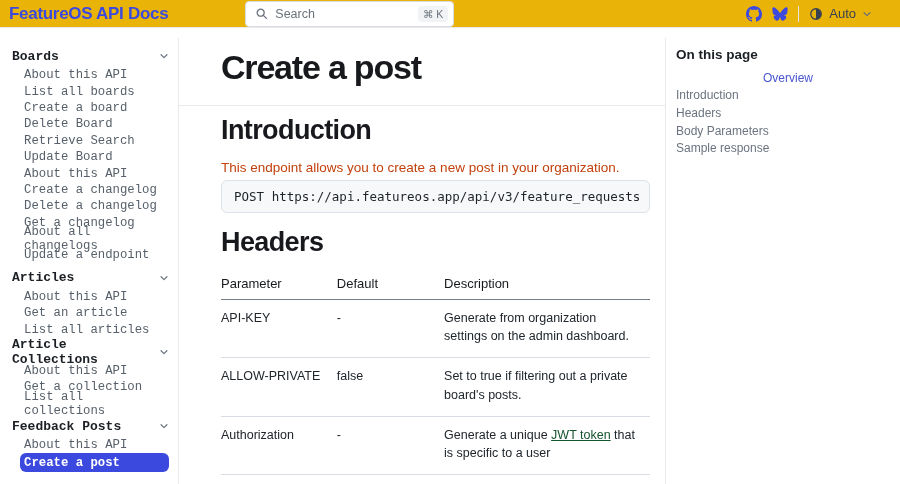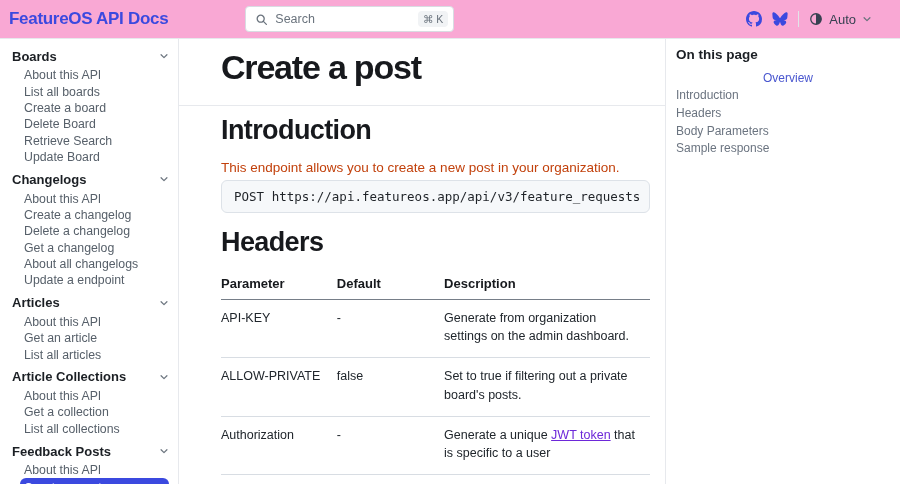--- a/index.html
+++ b/index.html
@@ -1,61 +1,61 @@
 <!DOCTYPE html>
 <html><head>
 <meta charset="utf-8">
 <style>
   * { margin:0; padding:0; box-sizing:border-box; }
   html,body { width:900px; height:484px; overflow:hidden; background:#fff;
     font-family:"Liberation Sans", sans-serif; -webkit-font-smoothing:antialiased; }
   body { position:relative; }
 
   
-  .topnav { position:absolute; top:0; left:0; width:900px; height:39px;
-    border-bottom:1px solid #e7e9ed; display:flex; align-items:center; background:#f9a8d4; z-index:5; }
+  .topnav { position:absolute; top:0; left:0; width:900px; height:28px;
+    border-bottom:1px solid #e7e9ed; display:flex; align-items:center; background:#eab308; z-index:5; }
   .logo { margin-left:9px; font-size:17px; font-weight:700; color:#3b49df; letter-spacing:-0.3px; cursor:pointer; }
   .searchbox { margin-left:77px; width:209px; height:26px; border:1px solid #d8dce2; border-radius:4px;
     display:flex; align-items:center; padding:0 5px 0 9px; color:#6a737d; cursor:text; background:#fff; }
   .searchbox .ph { font-size:12.5px; margin-left:7px; flex:1; }
   .kbd { font-size:10.5px; background:#f1f3f5; border-radius:4px; padding:2px 5px; color:#6a737d; white-space:nowrap; }
   .nav-right { margin-left:auto; display:flex; align-items:center; gap:10px; padding-right:28px; }
   .icon-btn { display:flex; align-items:center; cursor:pointer; background:none; border:none; }
   .vdiv { width:1px; height:16px; background:#e1e4e8; }
   .theme-btn { display:flex; align-items:center; gap:6px; background:none; border:none; cursor:pointer;
     font-family:inherit; font-size:13px; color:#374151; }
 
   
   .sidebar { position:absolute; top:38px; left:0; bottom:0; width:179px;
-    border-right:1px solid #e7e9ed; padding:4px 9px 0 12px; overflow:hidden; background:#fff; }
+    border-right:1px solid #e7e9ed; padding:4px 9px 0 12px; overflow:hidden; background:#fff;font-family:Liberation Mono, monospace; }
   .sec-title { display:flex; justify-content:space-between; align-items:center;
     font-size:13px; font-weight:700; color:#1b1f24; margin:6px 0 3px; height:16px; cursor:pointer; }
   .sidebar ul { list-style:none; }
   .sidebar li { height:16.4px; display:flex; align-items:center; padding-left:12px;
     font-size:12.3px; color:#57606a; cursor:pointer; border-radius:6px; }
   .sidebar li.active { background:#3b49df; color:#fff; font-weight:700;
     margin-left:8px; padding-left:4px; height:19px; }
 
   
   .main { position:absolute; top:38px; left:179px; width:486px; bottom:0; overflow:hidden; background:#fff; }
   .title-band { height:68px; border-bottom:1px solid #e7e9ed; padding:10px 0 0 42px; }
   h1 { font-size:34px; font-weight:800; letter-spacing:-1.2px; color:#17191d; }
   .content { padding:2px 15px 0 42px; }
   h2 { font-size:27px; font-weight:800; letter-spacing:-0.6px; color:#17191d; margin-top:14px; }
   h2.first { margin-top:7px; }
   .content p { margin-top:12px; font-size:13.5px; color:#c2410c; line-height:1.45; }
   pre.code { margin-top:2px; background:#f6f8fa; border:1px solid #dde2e8; border-radius:6px;
     padding:8px 12px; font-family:"DejaVu Sans Mono", monospace; font-size:12.5px; color:#1f2328; overflow:hidden; }
   table { width:100%; border-collapse:collapse; margin-top:12px; table-layout:fixed; }
-  th { text-align:left; font-size:13px; font-weight:700; color:#17191d;
+  th { text-align:left; font-size:13px; font-weight:400; color:#17191d;
     padding:6px 8px 8px 0; border-bottom:1px solid #767e88; }
   td { font-size:12.5px; color:#20262c; padding:9px 8px 11px 0;
     border-bottom:1px solid #d8dde3; vertical-align:top; line-height:1.5; }
   col.c1{width:27%;} col.c2{width:25%;} col.c3{width:48%;}
-  a.inline-link { color:#6d28d9; text-decoration:underline; cursor:pointer; }
+  a.inline-link { color:#14532d; text-decoration:underline; cursor:pointer; }
 
   
   .toc { position:absolute; top:38px; right:0; bottom:0; width:235px;
     border-left:1px solid #e7e9ed; padding:7px 0 0 10px; background:#fff; }
   .toc-title { font-size:13.5px; font-weight:700; color:#1b1f24; padding:2px 0 7px; }
   .toc ul { list-style:none; }
   .toc li { font-size:12px; color:#6b7480; padding:1.8px 0; cursor:pointer; }
   .toc li.active { color:#4956cf;text-align:center; }
 
   svg { display:block; }
@@ -119,26 +119,20 @@
       <li>About this API</li>
       <li>List all boards</li>
       <li>Create a board</li>
       <li>Delete Board</li>
       <li>Retrieve Search</li>
       <li>Update Board</li>
     </ul>
   </div>
 
   <div class="sec">
-    <div class="sec-title">
-      <span>Changelogs</span>
-      <svg width="10" height="10" viewBox="0 0 24 24" fill="none" stroke="#6e7781" stroke-width="3" stroke-linecap="round" stroke-linejoin="round">
-          <polyline points="5,9 12,16 19,9"></polyline>
-        </svg>
-    </div>
     <ul>
       <li>About this API</li>
       <li>Create a changelog</li>
       <li>Delete a changelog</li>
       <li>Get a changelog</li>
       <li>About all changelogs</li>
       <li>Update a endpoint</li>
     </ul>
   </div>
 

